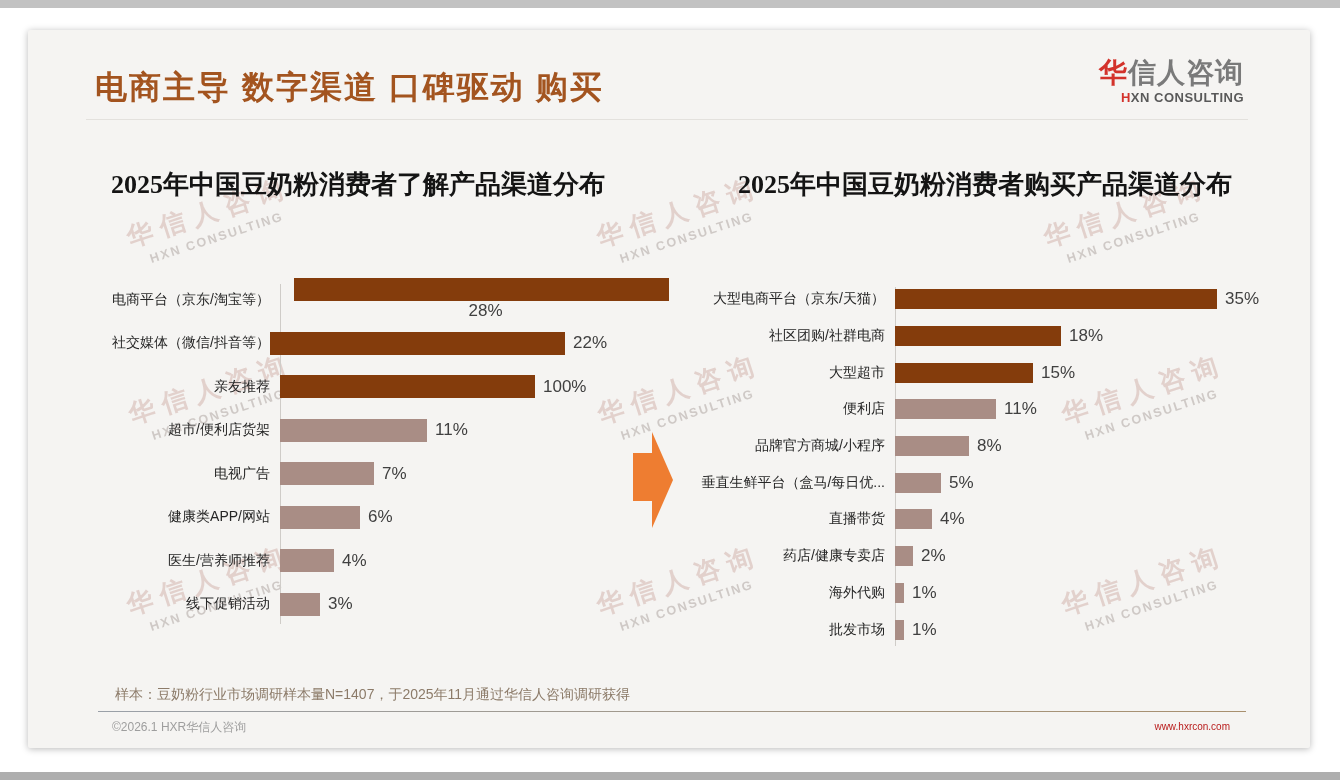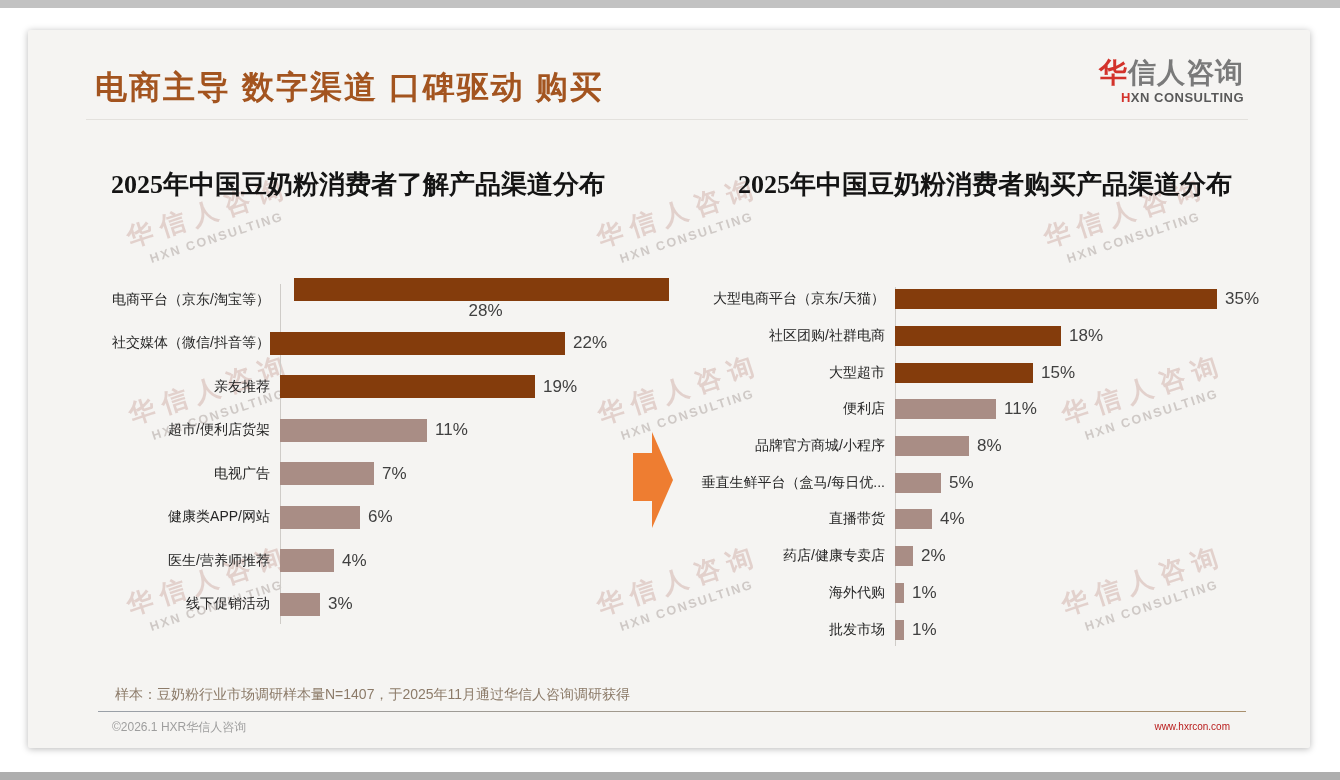--- a/index.html
+++ b/index.html
@@ -130,21 +130,21 @@
         <div class="cat-label" style="width: 200px;">社交媒体（微信/抖音等）</div>
         <div class="bar-zone" style="margin-left: 0;">
           <div class="bar dark" style="width: 295px; height: 23px;"></div>
           <span class="val-label">22%</span>
         </div>
       </div>
       <div class="bar-row" style="height: 43.5px;">
         <div class="cat-label" style="width: 200px;">亲友推荐</div>
         <div class="bar-zone" style="margin-left: 10px;">
           <div class="bar dark" style="width: 255px; height: 23px;"></div>
-          <span class="val-label">19%</span>
+          <span class="val-label">100%</span>
         </div>
       </div>
       <div class="bar-row" style="height: 43.5px;">
         <div class="cat-label" style="width: 200px; text-align: right;">超市/便利店货架</div>
         <div class="bar-zone" style="margin-left: 10px;">
           <div class="bar light" style="width: 147px; height: 23px;"></div>
           <span class="val-label">11%</span>
         </div>
       </div>
       <div class="bar-row" style="height: 43.5px;">

